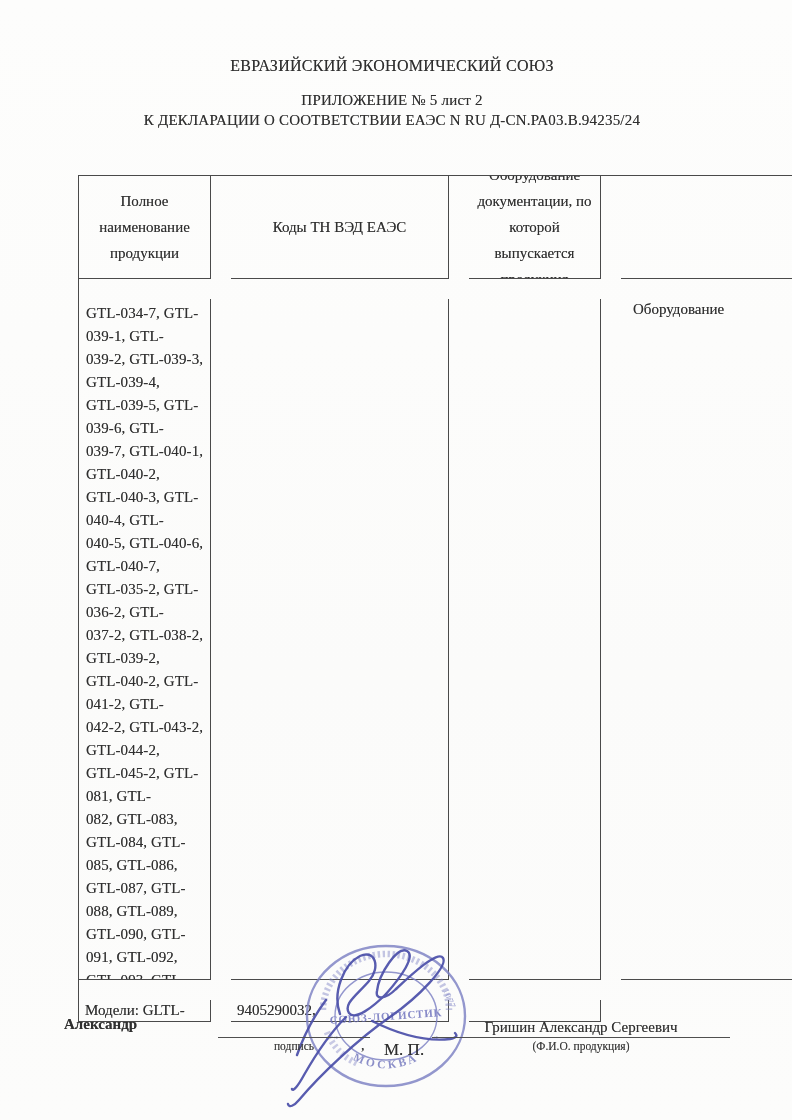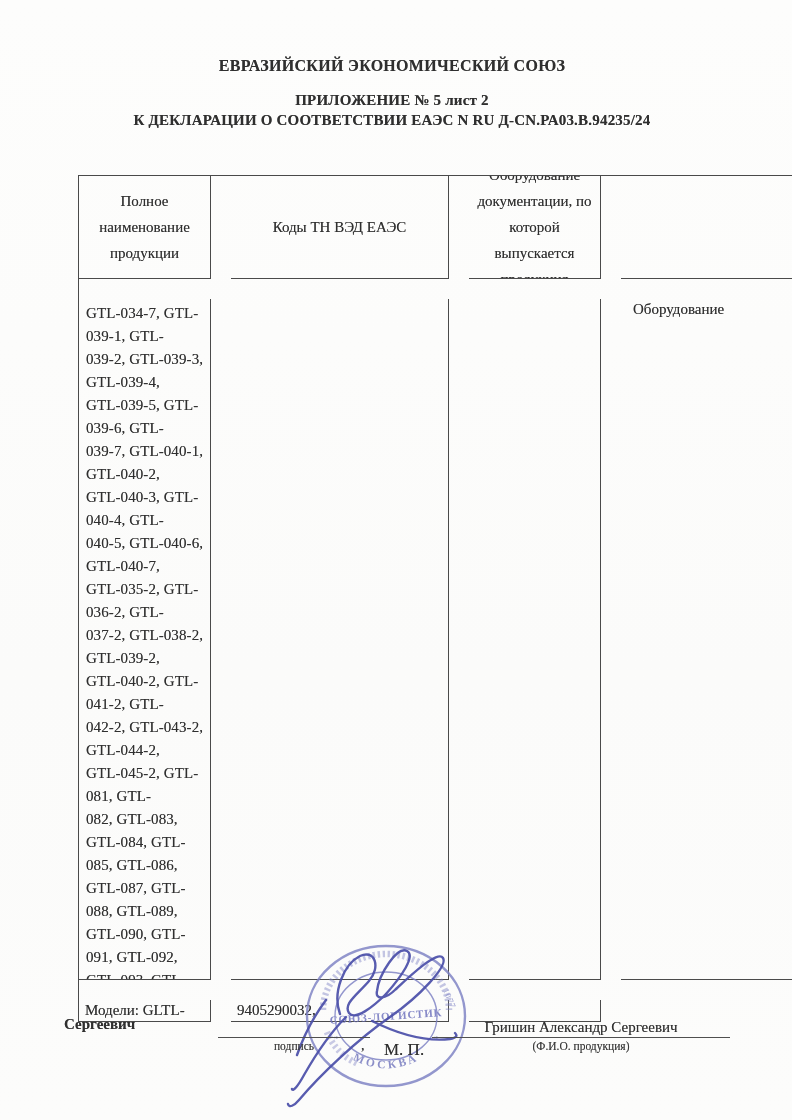--- a/index.html
+++ b/index.html
@@ -5,21 +5,21 @@
   html,body{margin:0;padding:0;background:#ffffff;}
   .page{
     position:relative;
     width:792px;height:1120px;
     background:linear-gradient(180deg,#fdfdfc 0%,#fbfbfa 60%,#fcfcfb 100%);
     font-family:"Liberation Serif","DejaVu Serif",serif;
     color:#2f2f2f;
     overflow:hidden;
   }
   .scan{ text-shadow:0 0 .45px rgba(47,47,47,.55); }
-  .title{ position:absolute; left:0; width:784px; text-align:center; font-weight:bold; }
+  .title{ position:absolute; left:0; width:784px; text-align:center; font-weight:normal; }
   .t1{ top:57px;  font-size:16px; letter-spacing:.3px; }
   .t2{ top:92px;  font-size:15px; letter-spacing:.2px; }
   .t3{ top:112px; font-size:15px; letter-spacing:.2px; }
 
   .tbl{
     position:absolute; left:78px; top:175px;
     display:grid;
     grid-template-columns:132px 218px 132px 180px;
     grid-template-rows:103px 681px 22px;
     border-top:1.4px solid #4a4a4a;
@@ -147,21 +147,21 @@
     <g transform="translate(-260,-938)" fill="none" stroke="#4b4fa9" stroke-width="2.4" stroke-linecap="round" stroke-linejoin="round" opacity=".92">
       <path d="M 340,1014 C 332,992 344,964 360,956 C 375,949 381,967 369,981 C 357,995 343,1004 349,1013 C 355,1021 373,1007 386,994"></path>
       <path d="M 386,994 C 401,977 416,956 407,951 C 397,946 379,974 377,991 C 375,1000 385,1000 396,989"></path>
       <path d="M 396,989 C 412,974 438,950 443,958 C 448,966 420,996 390,1017 C 358,1039 320,1075 299,1100 C 294,1106 289,1108 288,1104"></path>
       <path d="M 346,1017 C 332,1031 316,1054 304,1075 C 298,1086 293,1092 292,1089"></path>
       <path d="M 326,1000 C 314,1016 303,1038 297,1055"></path>
       <path d="M 372,1021 C 396,1033 424,1042 450,1039 C 456,1038 458,1036 455,1033"></path>
     </g>
   </svg>
 
-  <div class="applicant scan">Сергеевич</div>
+  <div class="applicant scan">Александр</div>
 
   <div class="sig-block">
     <div class="sig-line"></div>
     <div class="small-cap scan">подпись</div>
   </div>
 
   <div class="comma scan">,</div>
   <div class="mp scan">М. П.</div>
 
   <div class="fio-block">

